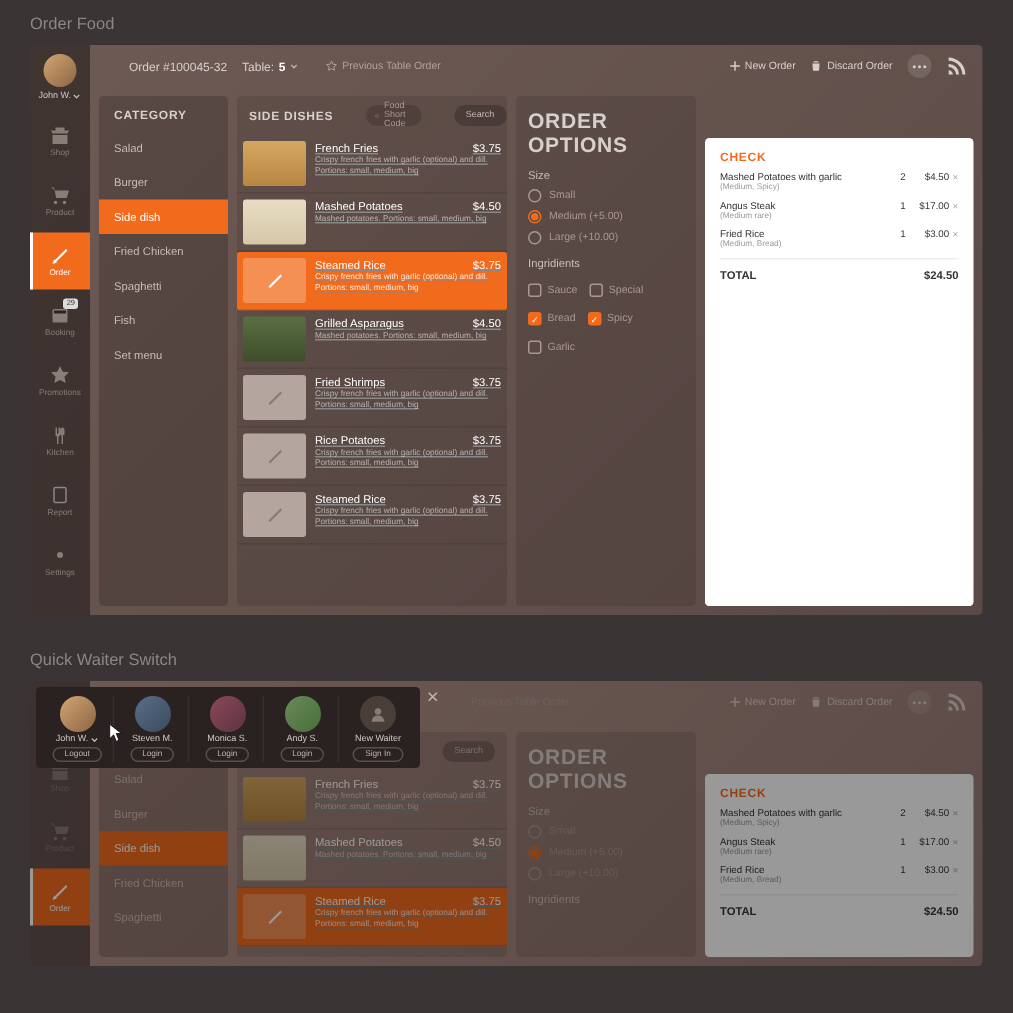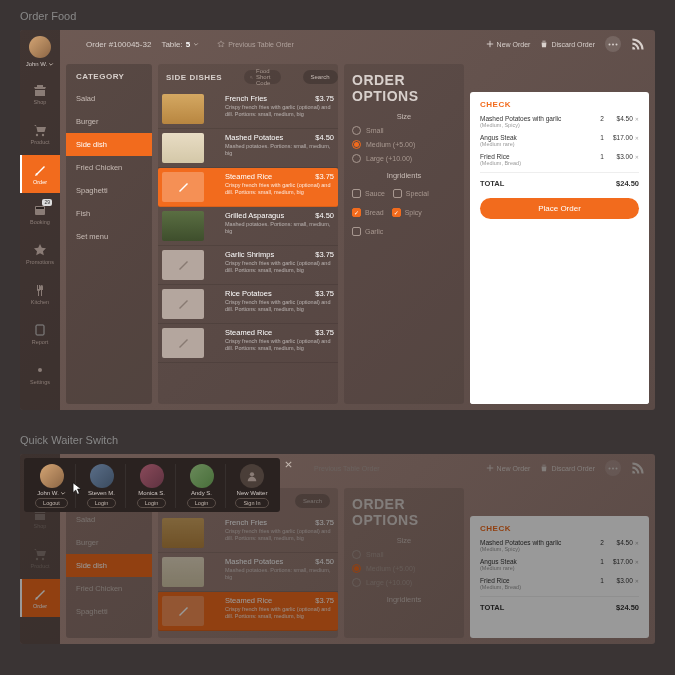--- a/index.html
+++ b/index.html
@@ -34,40 +34,40 @@
 .cat-panel { width: 86px; background: rgba(0,0,0,0.18); }
 .cat-panel h4 { font-size: 8px; color: #d8d0cc; padding: 8px 10px 6px; font-weight: 600; letter-spacing: 0.5px; }
 .cat-item { font-size: 7.5px; color: #c8bcb6; padding: 7px 10px; cursor: pointer; }
 .cat-item.active { background: #f26b1d; color: #fff; }
 
 .dish-panel { width: 180px; background: rgba(0,0,0,0.1); }
 .dish-head { display: flex; align-items: center; padding: 6px 8px; gap: 22px; }
 .dish-head h4 { font-size: 8px; color: #d8d0cc; font-weight: 600; letter-spacing: 0.5px; flex: 0 0 auto; }
 .dish-search { flex: 1; height: 14px; background: rgba(0,0,0,0.15); border-radius: 7px; display: flex; align-items: center; padding: 0 6px; font-size: 6px; color: #a89890; gap: 3px; }
 .dish-search-btn { height: 14px; background: rgba(0,0,0,0.2); border-radius: 7px; padding: 0 8px; font-size: 6px; color: #c8bcb6; display: flex; align-items: center; cursor: pointer; }
-.dish-item { display: flex; gap: 21px; padding: 4px; border-bottom: 1px solid rgba(0,0,0,0.1); cursor: pointer; }
+.dish-item { display: flex; gap: 6px; padding: 4px; border-bottom: 1px solid rgba(0,0,0,0.1); cursor: pointer; text-decoration: underline; }
 .dish-item.active { background: #f26b1d; border-radius: 2px; }
 .dish-thumb { width: 42px; height: 30px; background: #888; border-radius: 2px; flex-shrink: 0; display: flex; align-items: center; justify-content: center; }
 .dish-thumb.fries { background: linear-gradient(#d4a862,#b88640); }
 .dish-thumb.mash { background: linear-gradient(#e8dcc4,#d4c8a8); }
 .dish-thumb.asp { background: linear-gradient(#5a6e42,#3e4e2c); }
 .dish-thumb.ph { background: #b4a69e; }
 .dish-thumb svg { width: 14px; height: 14px; fill: #887a72; }
 .dish-item.active .dish-thumb.ph { background: rgba(255,255,255,0.25); }
 .dish-item.active .dish-thumb svg { fill: #fff; }
 .dish-info { flex: 1; min-width: 0; }
 .dish-row1 { display: flex; justify-content: space-between; }
 .dish-name { font-size: 7.5px; color: #fff; font-weight: 500; }
 .dish-price { font-size: 7.5px; color: #fff; font-weight: 500; }
 .dish-desc { font-size: 5.5px; color: rgba(255,255,255,0.55); line-height: 1.3; margin-top: 1px; }
 .dish-item.active .dish-desc { color: rgba(255,255,255,0.85); }
 
 .opts-panel { width: 120px; background: rgba(0,0,0,0.1); padding: 8px; }
 .opts-panel h4 { font-size: 14px; color: #d8d0cc; font-weight: 600; letter-spacing: 0.5px; margin-bottom: 8px; }
-.opts-label { font-size: 7.5px; color: #c8bcb6; margin: 8px 0 4px; text-align: center; }
+.opts-label { font-size: 7.5px; color: #c8bcb6; margin: 8px 0 4px; }
 .radio-row { display: flex; align-items: center; gap: 5px; font-size: 7px; color: #a89890; margin: 5px 0; cursor: pointer; }
 .radio { width: 9px; height: 9px; border-radius: 50%; border: 1px solid #a89890; display: flex; align-items: center; justify-content: center; }
 .radio.checked { border-color: #f26b1d; }
 .radio.checked::after { content: ''; width: 5px; height: 5px; background: #f26b1d; border-radius: 50%; }
 .check-row { display: inline-flex; align-items: center; gap: 4px; font-size: 7px; color: #a89890; margin: 5px 8px 5px 0; cursor: pointer; }
 .chk { width: 9px; height: 9px; border-radius: 2px; border: 1px solid #a89890; display: flex; align-items: center; justify-content: center; }
 .chk.checked { background: #f26b1d; border-color: #f26b1d; color: #fff; font-size: 6px; }
 .price-block { margin-top: 40px; }
 .price-note { font-size: 5.5px; color: #a89890; }
 .price-calc { font-size: 6px; color: #c8bcb6; }
@@ -302,21 +302,21 @@
           </div>
         </div>
         <div class="dish-item">
           <div class="dish-thumb ph">
             <svg viewBox="0 0 14 14">
               <path d="M3 11l8-8 1 1-8 8z"></path>
             </svg>
           </div>
           <div class="dish-info">
             <div class="dish-row1">
-              <span class="dish-name">Garlic Shrimps</span>
+              <span class="dish-name">Fried Shrimps</span>
               <span class="dish-price">$3.75</span>
             </div>
             <div class="dish-desc">Crispy french fries with garlic (optional) and dill. Portions: small, medium, big</div>
           </div>
         </div>
         <div class="dish-item">
           <div class="dish-thumb ph">
             <svg viewBox="0 0 14 14">
               <path d="M3 11l8-8 1 1-8 8z"></path>
             </svg>
@@ -400,21 +400,20 @@
             <div>Fried Rice</div>
             <div class="sub">(Medium, Bread)</div>
           </div>
           <div class="check-qty">1</div>
           <div class="check-amt">$3.00<span class="x">✕</span></div>
         </div>
       <div class="check-total">
         <span>TOTAL</span>
           <span>$24.50</span>
       </div>
-      <div class="place-btn">Place Order</div>
       <div class="receipt-edge"></div>
     </div>
   </div>
 </div>
 
 <div class="section-title">Quick Waiter Switch</div>
 
 <div class="app short">
   <div class="sidebar faded">
     <div class="avatar"></div>

